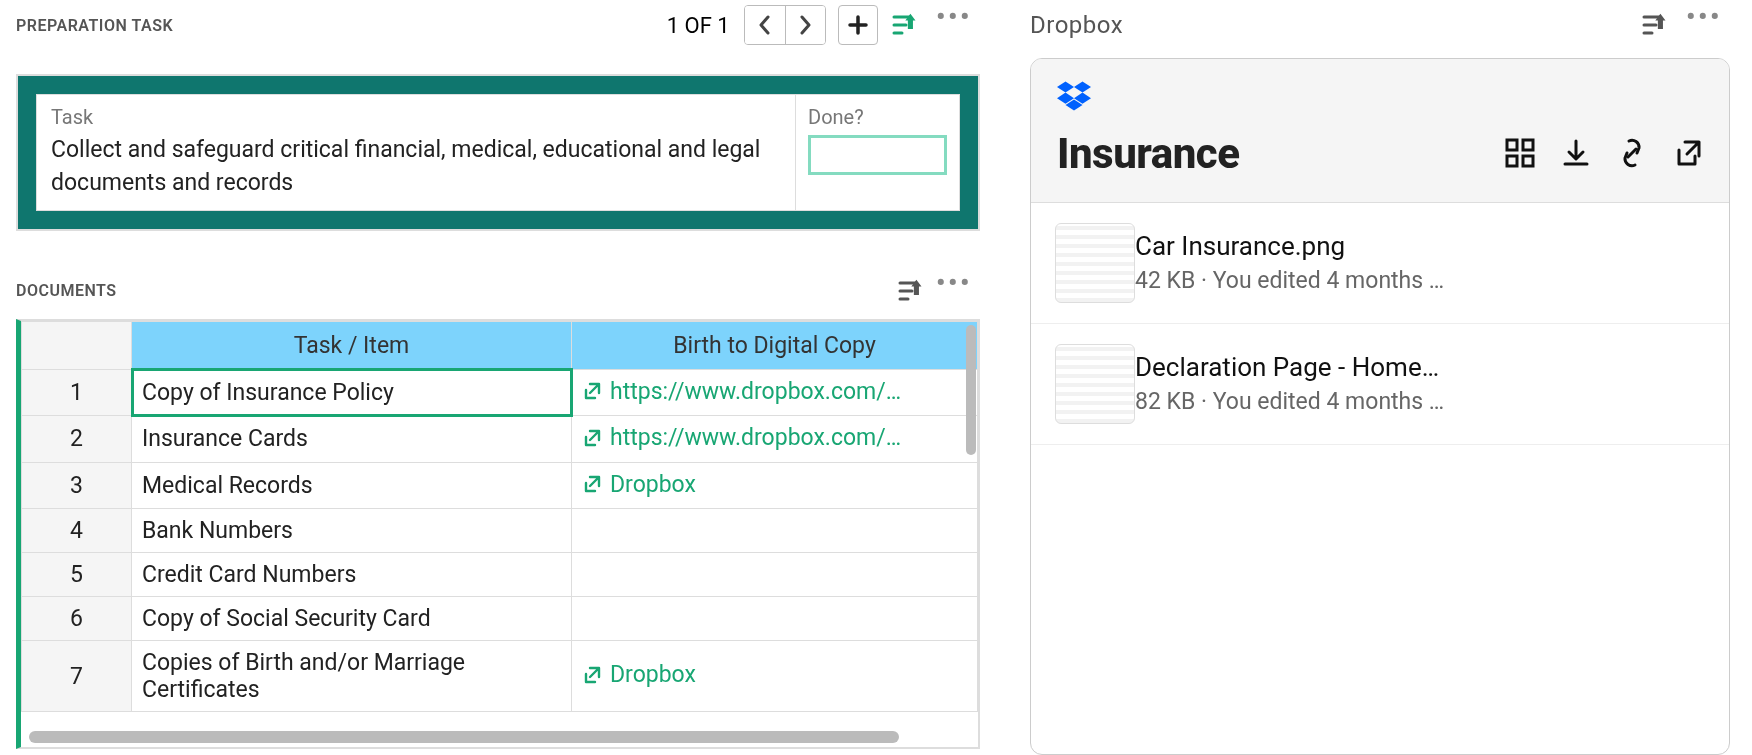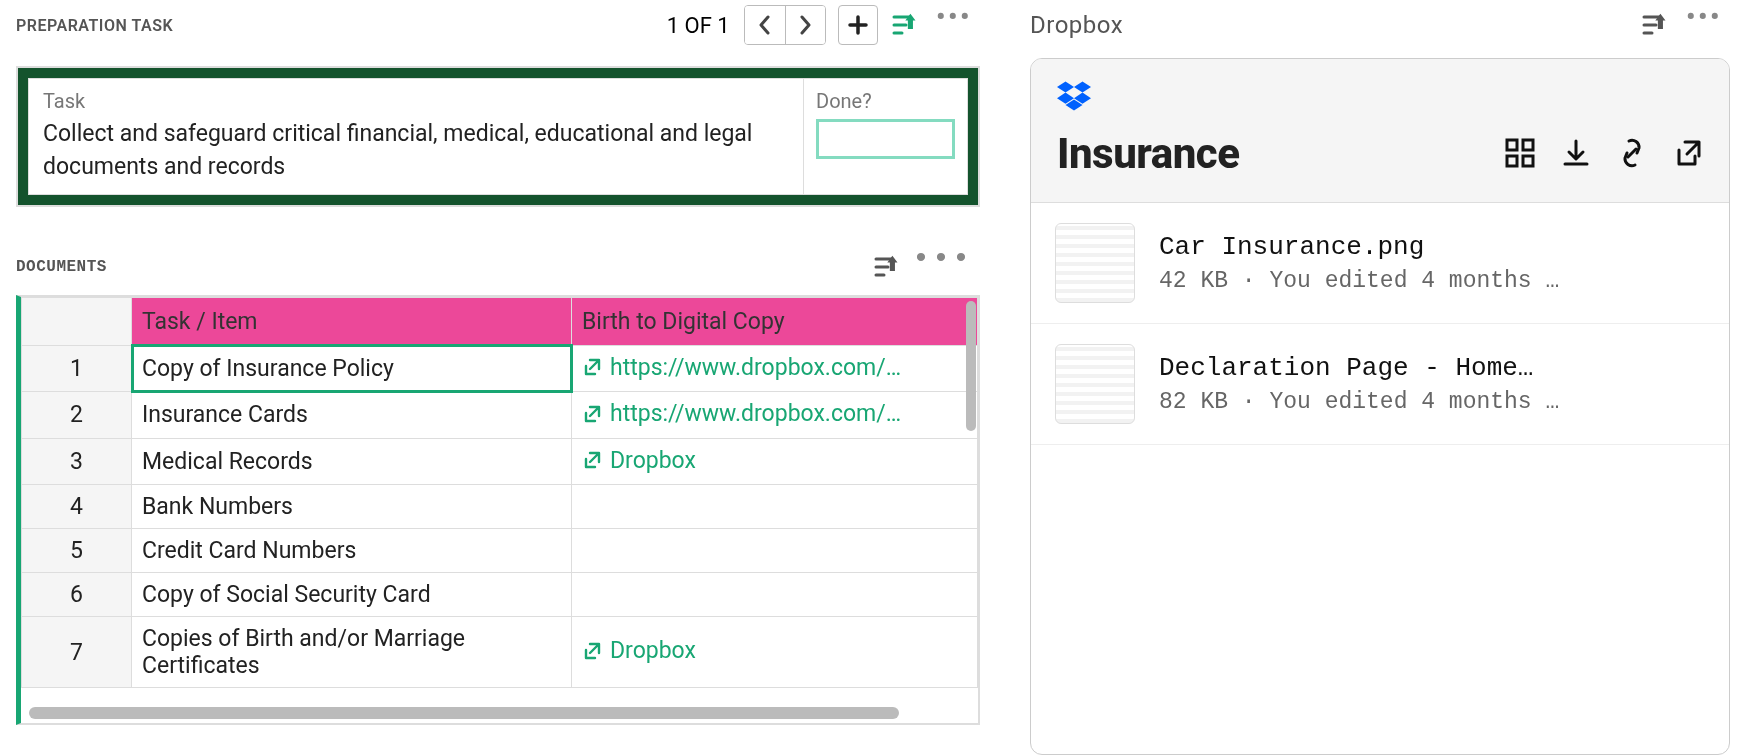--- a/index.html
+++ b/index.html
@@ -14,56 +14,56 @@
   .counter { color: #000000; font-size: 22px; margin-right: 8px; }
   .nav-group { display: flex; border: 1px solid #bbb; border-radius: 4px; overflow: hidden; height: 40px; }
   .nav-btn { width: 40px; display:flex; align-items:center; justify-content:center; background:#fff; cursor:pointer; }
   .nav-btn + .nav-btn { border-left: 1px solid #bbb; }
   .square-btn { width: 40px; height: 40px; border:1px solid #bbb; border-radius:4px; display:flex; align-items:center; justify-content:center; background:#fff; cursor:pointer; margin-left:6px;}
   .filter-icon { color:#18a673; cursor:pointer; margin-left:8px; }
   .filter-icon.grey { color:#666; }
   .ellipsis { color:#888; font-size:30px; letter-spacing:2px; padding:0 8px; cursor:pointer; line-height:0; position:relative; top:-8px;}
 
   
-  .prep-card { border:2px solid #ddd; background:#14532d; padding:10px; margin-top:16px; }
+  .prep-card { border:2px solid #ddd; background:#0f766e; padding:18px; margin-top:24px; }
   .prep-inner { display:flex; background:#fff; border:1px solid #ddd; }
   .task-cell { flex:1; padding:10px 14px; }
   .task-label { color:#777; font-size:20px; }
   .task-text { font-size:23px; line-height:1.45; margin-top:4px; }
   .done-cell { width:164px; border-left:1px solid #ddd; padding:10px 12px; }
   .done-label { color:#777; font-size:20px; text-align:left;}
   .done-check { height:40px; border:3px solid #84dbc0; margin-top:6px; }
 
   
-  .docs-header { display:flex; align-items:center; margin-top:40px; height:40px;font-family:Liberation Mono, monospace; }
+  .docs-header { display:flex; align-items:center; margin-top:40px; height:40px; }
 
   
   .table-wrap { border:2px solid #ddd; border-left:5px solid #18a673; margin-top:8px; height:430px; display:flex; flex-direction:column; position:relative;}
   .tbl { width:100%; border-collapse:collapse; font-size:23px; }
   .tbl th, .tbl td { border:1px solid #ddd; padding:8px 10px; text-align:left; font-weight:400;}
-  .tbl th { background:#ec4899; color:#333; font-size:23px; height:48px;}
+  .tbl th { background:#7dd3fc; text-align:center; color:#333; font-size:23px; height:48px;}
   .tbl .rownum { width:110px; text-align:center; background:#f5f5f5;}
   .tbl td.item-cell { width:440px;}
   .tbl tr.sel td.item-cell { outline:3px solid #18a673; outline-offset:-2px; }
   .link-cell a, .link-cell span.link { color:#18a673; text-decoration:none; display:inline-flex; align-items:center; gap:8px; cursor:pointer;}
   .ext-icon { display:inline-flex; }
   .vscroll { position:absolute; right:2px; top:4px; width:10px; height:130px; background:#bbb; border-radius:5px;}
   .hscroll { position:absolute; left:8px; bottom:4px; height:12px; width:870px; background:#bbb; border-radius:6px;}
   .tblbody-wrap { overflow:hidden; position:relative; flex:1;}
 
   
   .db-panel { border:1px solid #ccc; border-radius:12px; margin-top:8px; display:flex; flex-direction:column; height:700px; overflow:hidden;}
   .db-head { background:#f5f5f5; border-bottom:1px solid #ddd; padding:22px 26px 24px 26px;}
   .db-logo { width:34px; height:30px; }
   .db-title-row { display:flex; align-items:center; justify-content:space-between; margin-top:18px;}
   .db-title { font-size:42px; font-weight:800; letter-spacing:-0.5px;}
   .db-actions { display:flex; gap:26px; align-items:center;}
   .db-act { cursor:pointer; color:#222; }
   .db-list { flex:1; overflow:auto; }
-  .db-item { display:flex; align-items:center; gap:24px; padding:20px 24px; border-bottom:1px solid #eee; cursor:pointer;font-family:Liberation Mono, monospace;}
+  .db-item { display:flex; align-items:center; padding:20px 24px; border-bottom:1px solid #eee; cursor:pointer;}
   .db-thumb { width:80px; height:80px; border:1px solid #ddd; border-radius:6px; background:
     repeating-linear-gradient(0deg,#f2f2f2 0,#f2f2f2 4px,#fff 4px,#fff 9px);
   }
   .db-name { font-size:26px; color:#111;}
   .db-meta { font-size:23px; color:#666; margin-top:6px;}
   svg { display:block; }
 </style>
 </head>
 <body>
 

